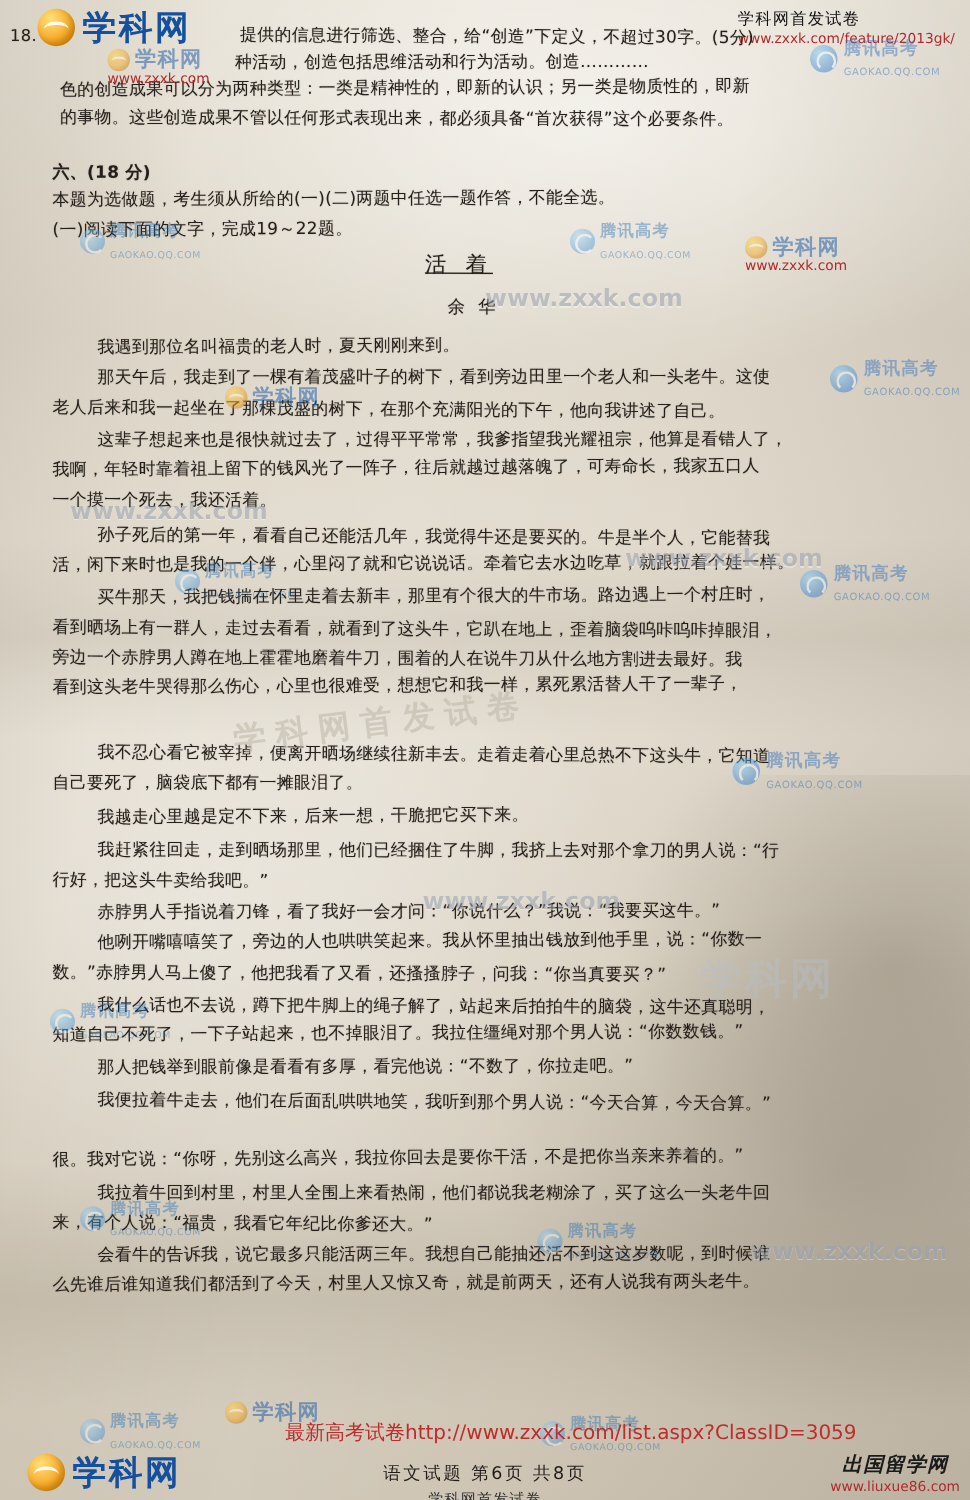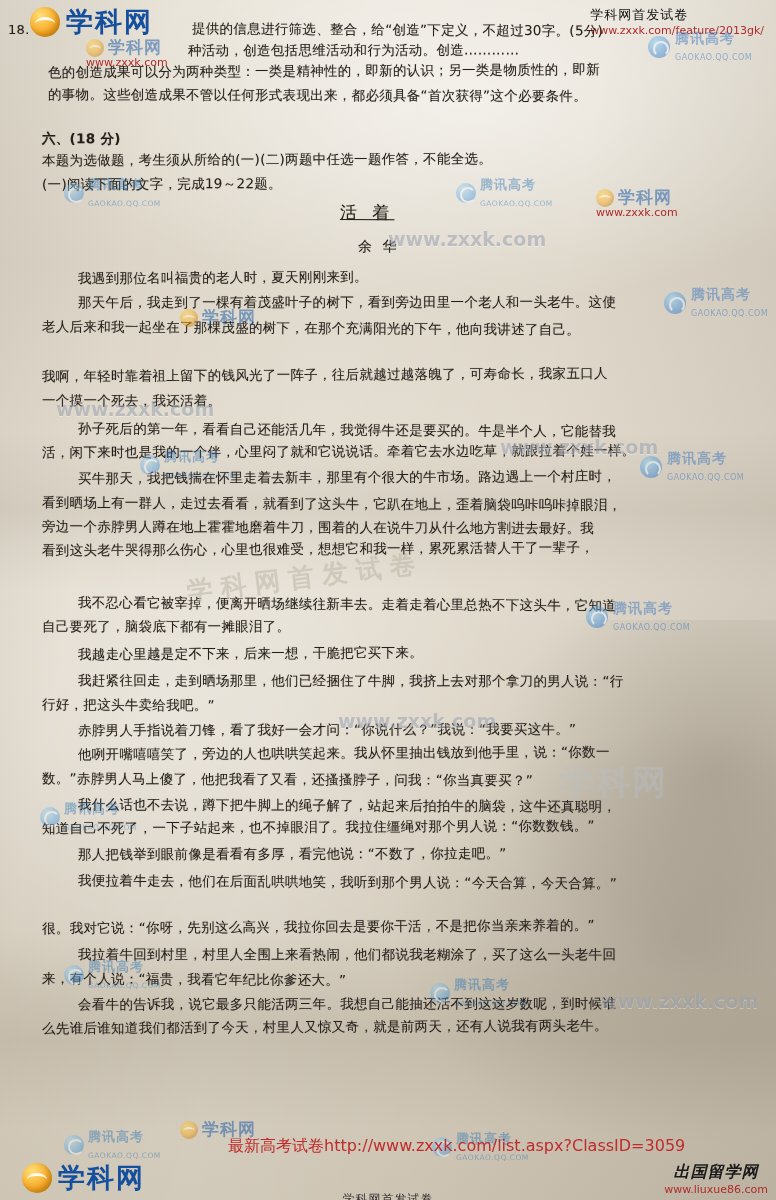--- a/index.html
+++ b/index.html
@@ -164,20 +164,21 @@
       <div class="ln " style="left: 48px; top: 64px; transform: rotate(-0.32deg);">色的创造成果可以分为两种类型：一类是精神性的，即新的认识；另一类是物质性的，即新</div>
       <div class="ln " style="left: 48px; top: 86px; transform: rotate(0.17deg);">的事物。这些创造成果不管以任何形式表现出来，都必须具备“首次获得”这个必要条件。</div>
       <div class="ln b" style="left: 42px; top: 130px; transform: rotate(0.28deg);">六、(18 分)</div>
       <div class="ln " style="left: 42px; top: 152px; transform: rotate(-0.24deg);">本题为选做题，考生须从所给的(一)(二)两题中任选一题作答，不能全选。</div>
       <div class="ln " style="left: 42px; top: 176px; transform: rotate(-0.22deg);">(一)阅读下面的文字，完成19～22题。</div>
       <div class="ln title" style="left: 340px; top: 204px; transform: rotate(0.3deg);">活 着</div>
       <div class="ln author" style="left: 358px; top: 238px; transform: rotate(0.14deg);">余 华</div>
       <div class="ln " style="left: 78px; top: 270px; transform: rotate(-0.34deg);">我遇到那位名叫福贵的老人时，夏天刚刚来到。</div>
       <div class="ln " style="left: 78px; top: 294px; transform: rotate(-0.05deg);">那天午后，我走到了一棵有着茂盛叶子的树下，看到旁边田里一个老人和一头老牛。这使</div>
       <div class="ln " style="left: 42px; top: 318px; transform: rotate(0.35deg);">老人后来和我一起坐在了那棵茂盛的树下，在那个充满阳光的下午，他向我讲述了自己。</div>
+      <div class="ln " style="left: 78px; top: 344px; transform: rotate(-0.04deg);">这辈子想起来也是很快就过去了，过得平平常常，我爹指望我光耀祖宗，他算是看错人了，</div>
       <div class="ln " style="left: 42px; top: 368px; transform: rotate(-0.34deg);">我啊，年轻时靠着祖上留下的钱风光了一阵子，往后就越过越落魄了，可寿命长，我家五口人</div>
       <div class="ln " style="left: 42px; top: 392px; transform: rotate(0.13deg);">一个摸一个死去，我还活着。</div>
       <div class="ln " style="left: 78px; top: 420px; transform: rotate(0.31deg);">孙子死后的第一年，看看自己还能活几年，我觉得牛还是要买的。牛是半个人，它能替我</div>
       <div class="ln " style="left: 42px; top: 444px; transform: rotate(-0.2deg);">活，闲下来时也是我的一个伴，心里闷了就和它说说话。牵着它去水边吃草，就跟拉着个娃一样。</div>
       <div class="ln " style="left: 78px; top: 470px; transform: rotate(-0.25deg);">买牛那天，我把钱揣在怀里走着去新丰，那里有个很大的牛市场。路边遇上一个村庄时，</div>
       <div class="ln " style="left: 42px; top: 494px; transform: rotate(0.27deg);">看到晒场上有一群人，走过去看看，就看到了这头牛，它趴在地上，歪着脑袋呜咔呜咔掉眼泪，</div>
       <div class="ln " style="left: 42px; top: 518px; transform: rotate(0.19deg);">旁边一个赤脖男人蹲在地上霍霍地磨着牛刀，围着的人在说牛刀从什么地方割进去最好。我</div>
       <div class="ln " style="left: 42px; top: 542px; transform: rotate(-0.32deg);">看到这头老牛哭得那么伤心，心里也很难受，想想它和我一样，累死累活替人干了一辈子，</div>
       <div class="ln " style="left: 78px; top: 594px; transform: rotate(0.34deg);">我不忍心看它被宰掉，便离开晒场继续往新丰去。走着走着心里总热不下这头牛，它知道</div>
       <div class="ln " style="left: 42px; top: 618px; transform: rotate(0.01deg);">自己要死了，脑袋底下都有一摊眼泪了。</div>
@@ -273,20 +274,23 @@
         <span class="gtt"><span class="g1">腾讯高考</span><br><span class="g2">GAOKAO.QQ.COM</span></span>
       </div>
       <div class="wm wm-red" style="left: 228px; top: 1136px;">最新高考试卷http://www.zxxk.com/list.aspx?ClassID=3059</div>
     </div>
 
   <div class="brand-bl">
     <span class="globe"></span>
     <span class="txt">学科网</span>
   </div>
 
+  <div class="foot-mid" style="top:1168px;">
+    <span class="footer-line" style="position:static;">语文试题  第6页  共8页</span>
+  </div>
   <div class="foot-mid" style="top:1188px;">
     <span style="font-size:12px;color:#333;letter-spacing:1px;">学科网首发试卷</span>
   </div>
 
   <div class="brand-br">
     <div class="t">出国留学网</div>
     <div class="u">www.liuxue86.com</div>
   </div>
 
 </div>

